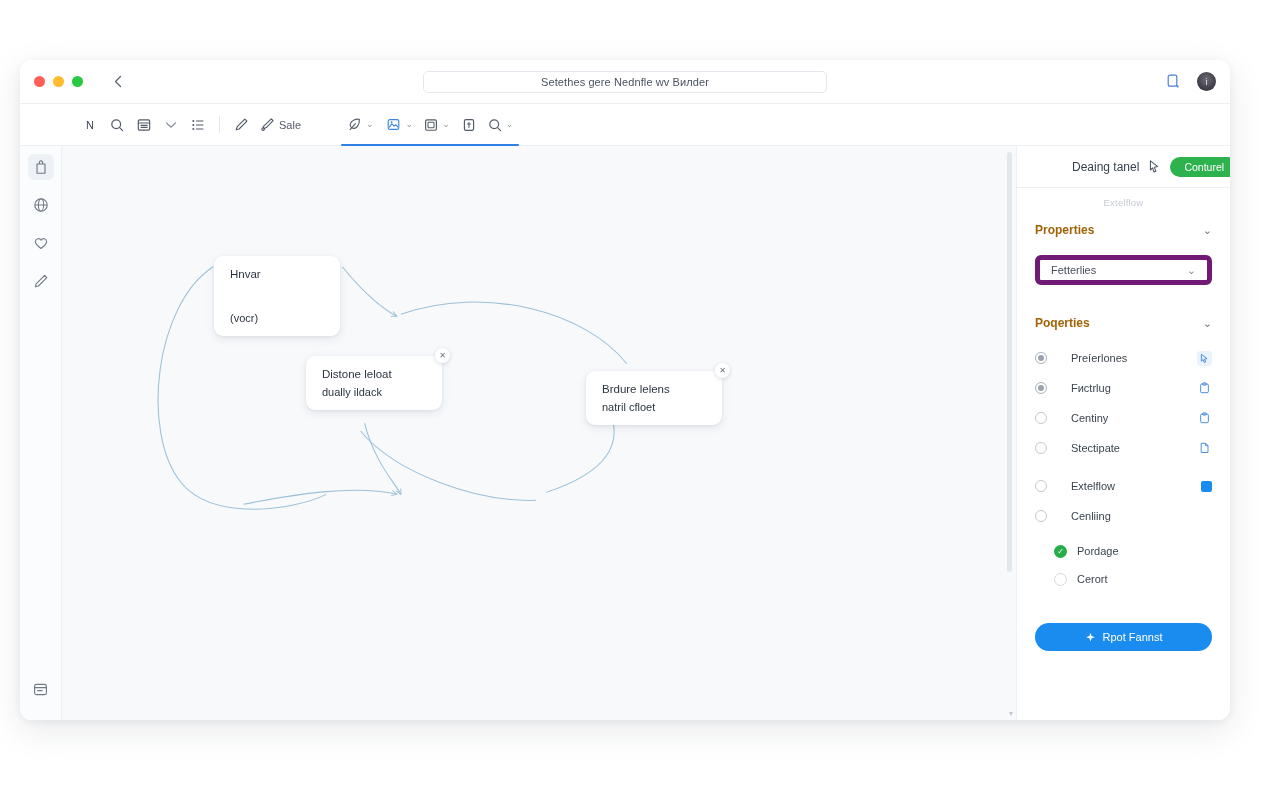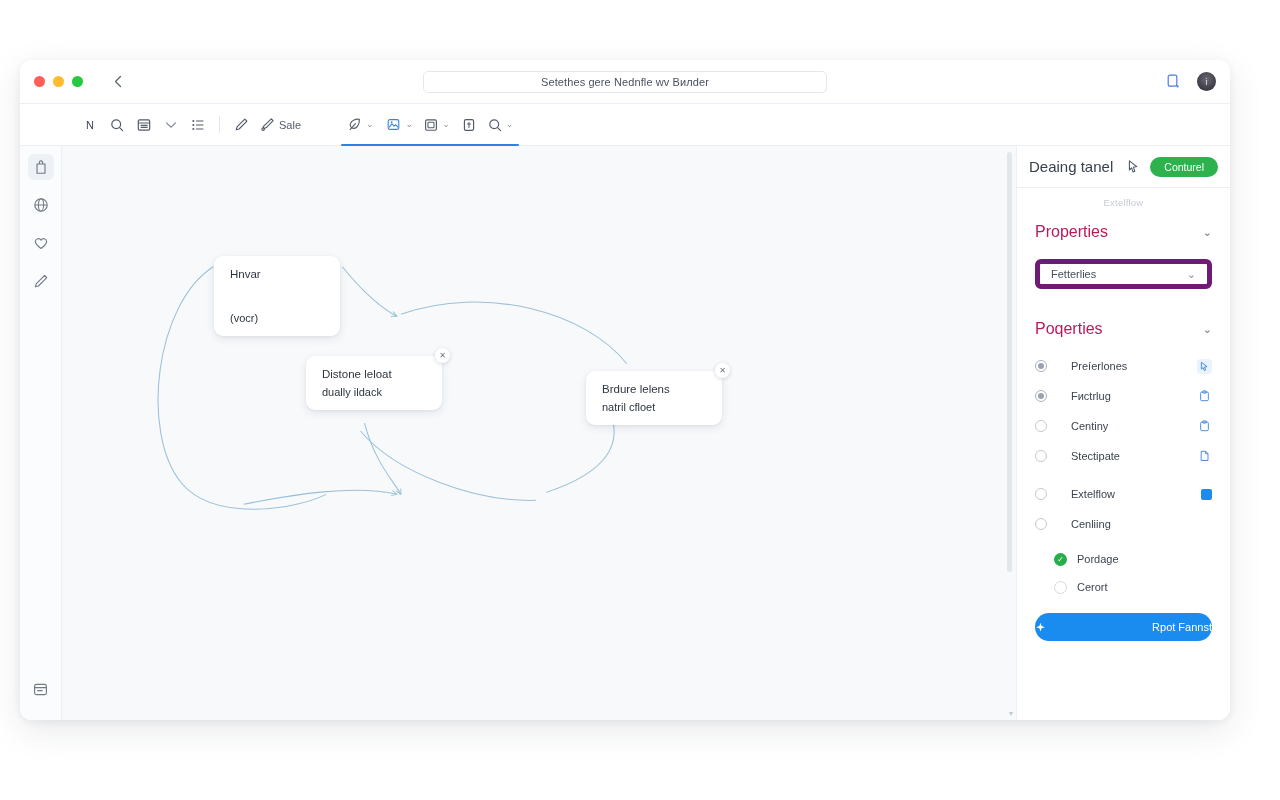--- a/index.html
+++ b/index.html
@@ -141,38 +141,38 @@
     background:#ffffff;
     border-left:1px solid #eceff3;
     display:flex; flex-direction:column;
   }
   .panel-head {
     height:42px; flex:0 0 42px;
     border-bottom:1px solid #eceff3;
     display:flex; align-items:center; gap:8px;
     padding:0 12px;
   }
-  .panel-head .ptitle { font-size:15px; color:#39414e; flex:1; white-space:nowrap; }
+  .panel-head .ptitle { font-size:12px; color:#39414e; flex:1; white-space:nowrap;margin-left:43px; }
   .panel-head .phicon { width:18px;height:18px;display:flex;align-items:center;justify-content:center;color:#4b5563;cursor:pointer;}
   .pill-green {
     height:20px; padding:0 14px; border-radius:11px;
     background:#2eb24d; color:#fff; font-size:10.5px;
     display:flex;align-items:center;justify-content:center; cursor:pointer;
     white-space:nowrap;
   }
   .panel-body { flex:1; padding:0 18px; overflow:hidden; }
   .panel-caption {
     text-align:center; font-size:9.5px; color:#c7ccd4;
     margin-top:9px; margin-bottom:10px; letter-spacing:.2px;
   }
   .sec-head {
     display:flex;align-items:center;justify-content:space-between;
     padding:5px 0 5px 0; cursor:pointer;
   }
-  .sec-head .t { font-size:16px; font-weight:normal; color:#be185d; }
+  .sec-head .t { font-size:12px; font-weight:bold; color:#a16207; }
   .sec-head .c { color:#6e7683; font-size:11px; }
   .select {
     height:30px; margin:13px 0 0 0;
     border:5px solid #701a75; border-radius:6px;
     display:flex;align-items:center;justify-content:space-between;
     padding:0 11px; font-size:11px; color:#474f5c; cursor:pointer;
     background:#fff;
   }
   .select .c { color:#8a919d; font-size:11px; }
   .sec2 { margin-top:26px; }
@@ -197,24 +197,24 @@
   .srow { display:flex;align-items:center;gap:10px;height:28px;cursor:pointer; }
   .srow .lbl { font-size:11px; color:#3c444f; }
   .check {
     width:13px;height:13px;border-radius:50%;
     background:#27ae4b; flex:0 0 13px;
     display:flex;align-items:center;justify-content:center;
     color:#fff; font-size:8px;
   }
   .check.off { background:#fff; border:1px solid #d4d9e0; }
   .btn-blue {
-    margin-top:12px;
+    margin-top:30px;
     height:28px; border-radius:14px;
     background:#1a8cf0; color:#fff;
-    display:flex;align-items:center;justify-content:space-between;gap:7px;
+    display:flex;align-items:center;justify-content:center;gap:7px;
     font-size:11px; cursor:pointer;
   }
 </style>
 </head>
 <body>
 
 <div class="window">
 
   <div class="titlebar">
     <div class="traffic">

